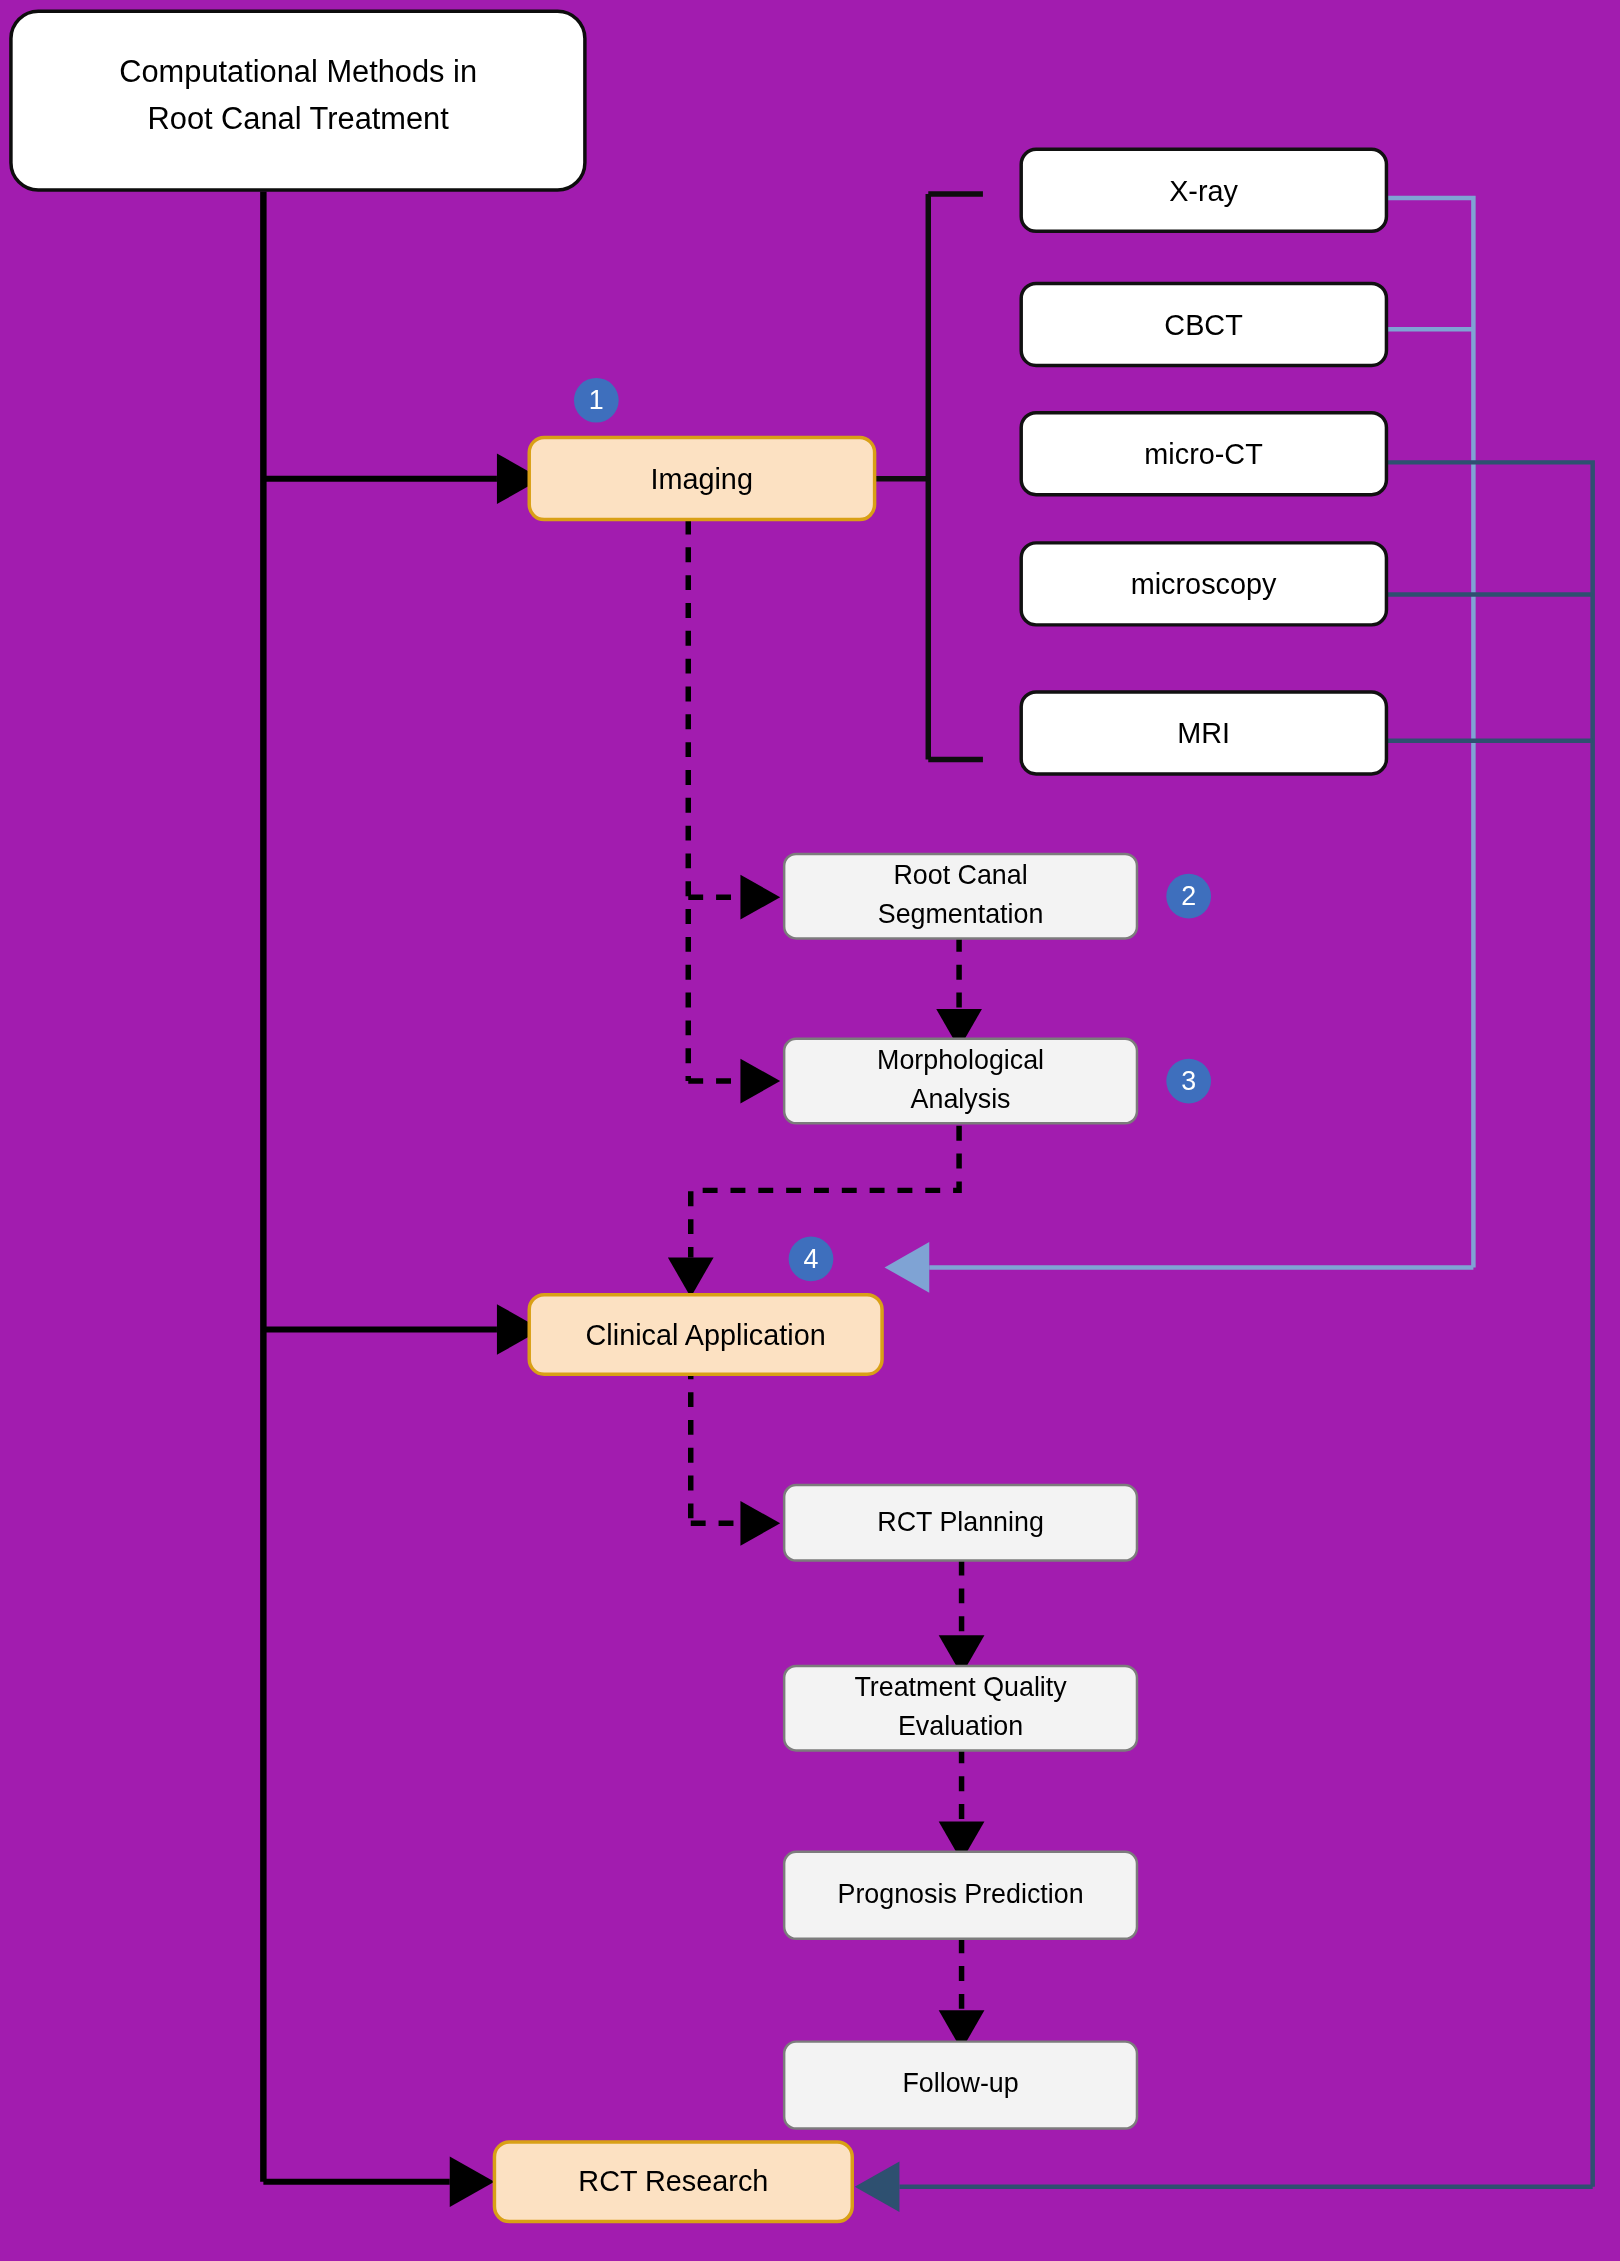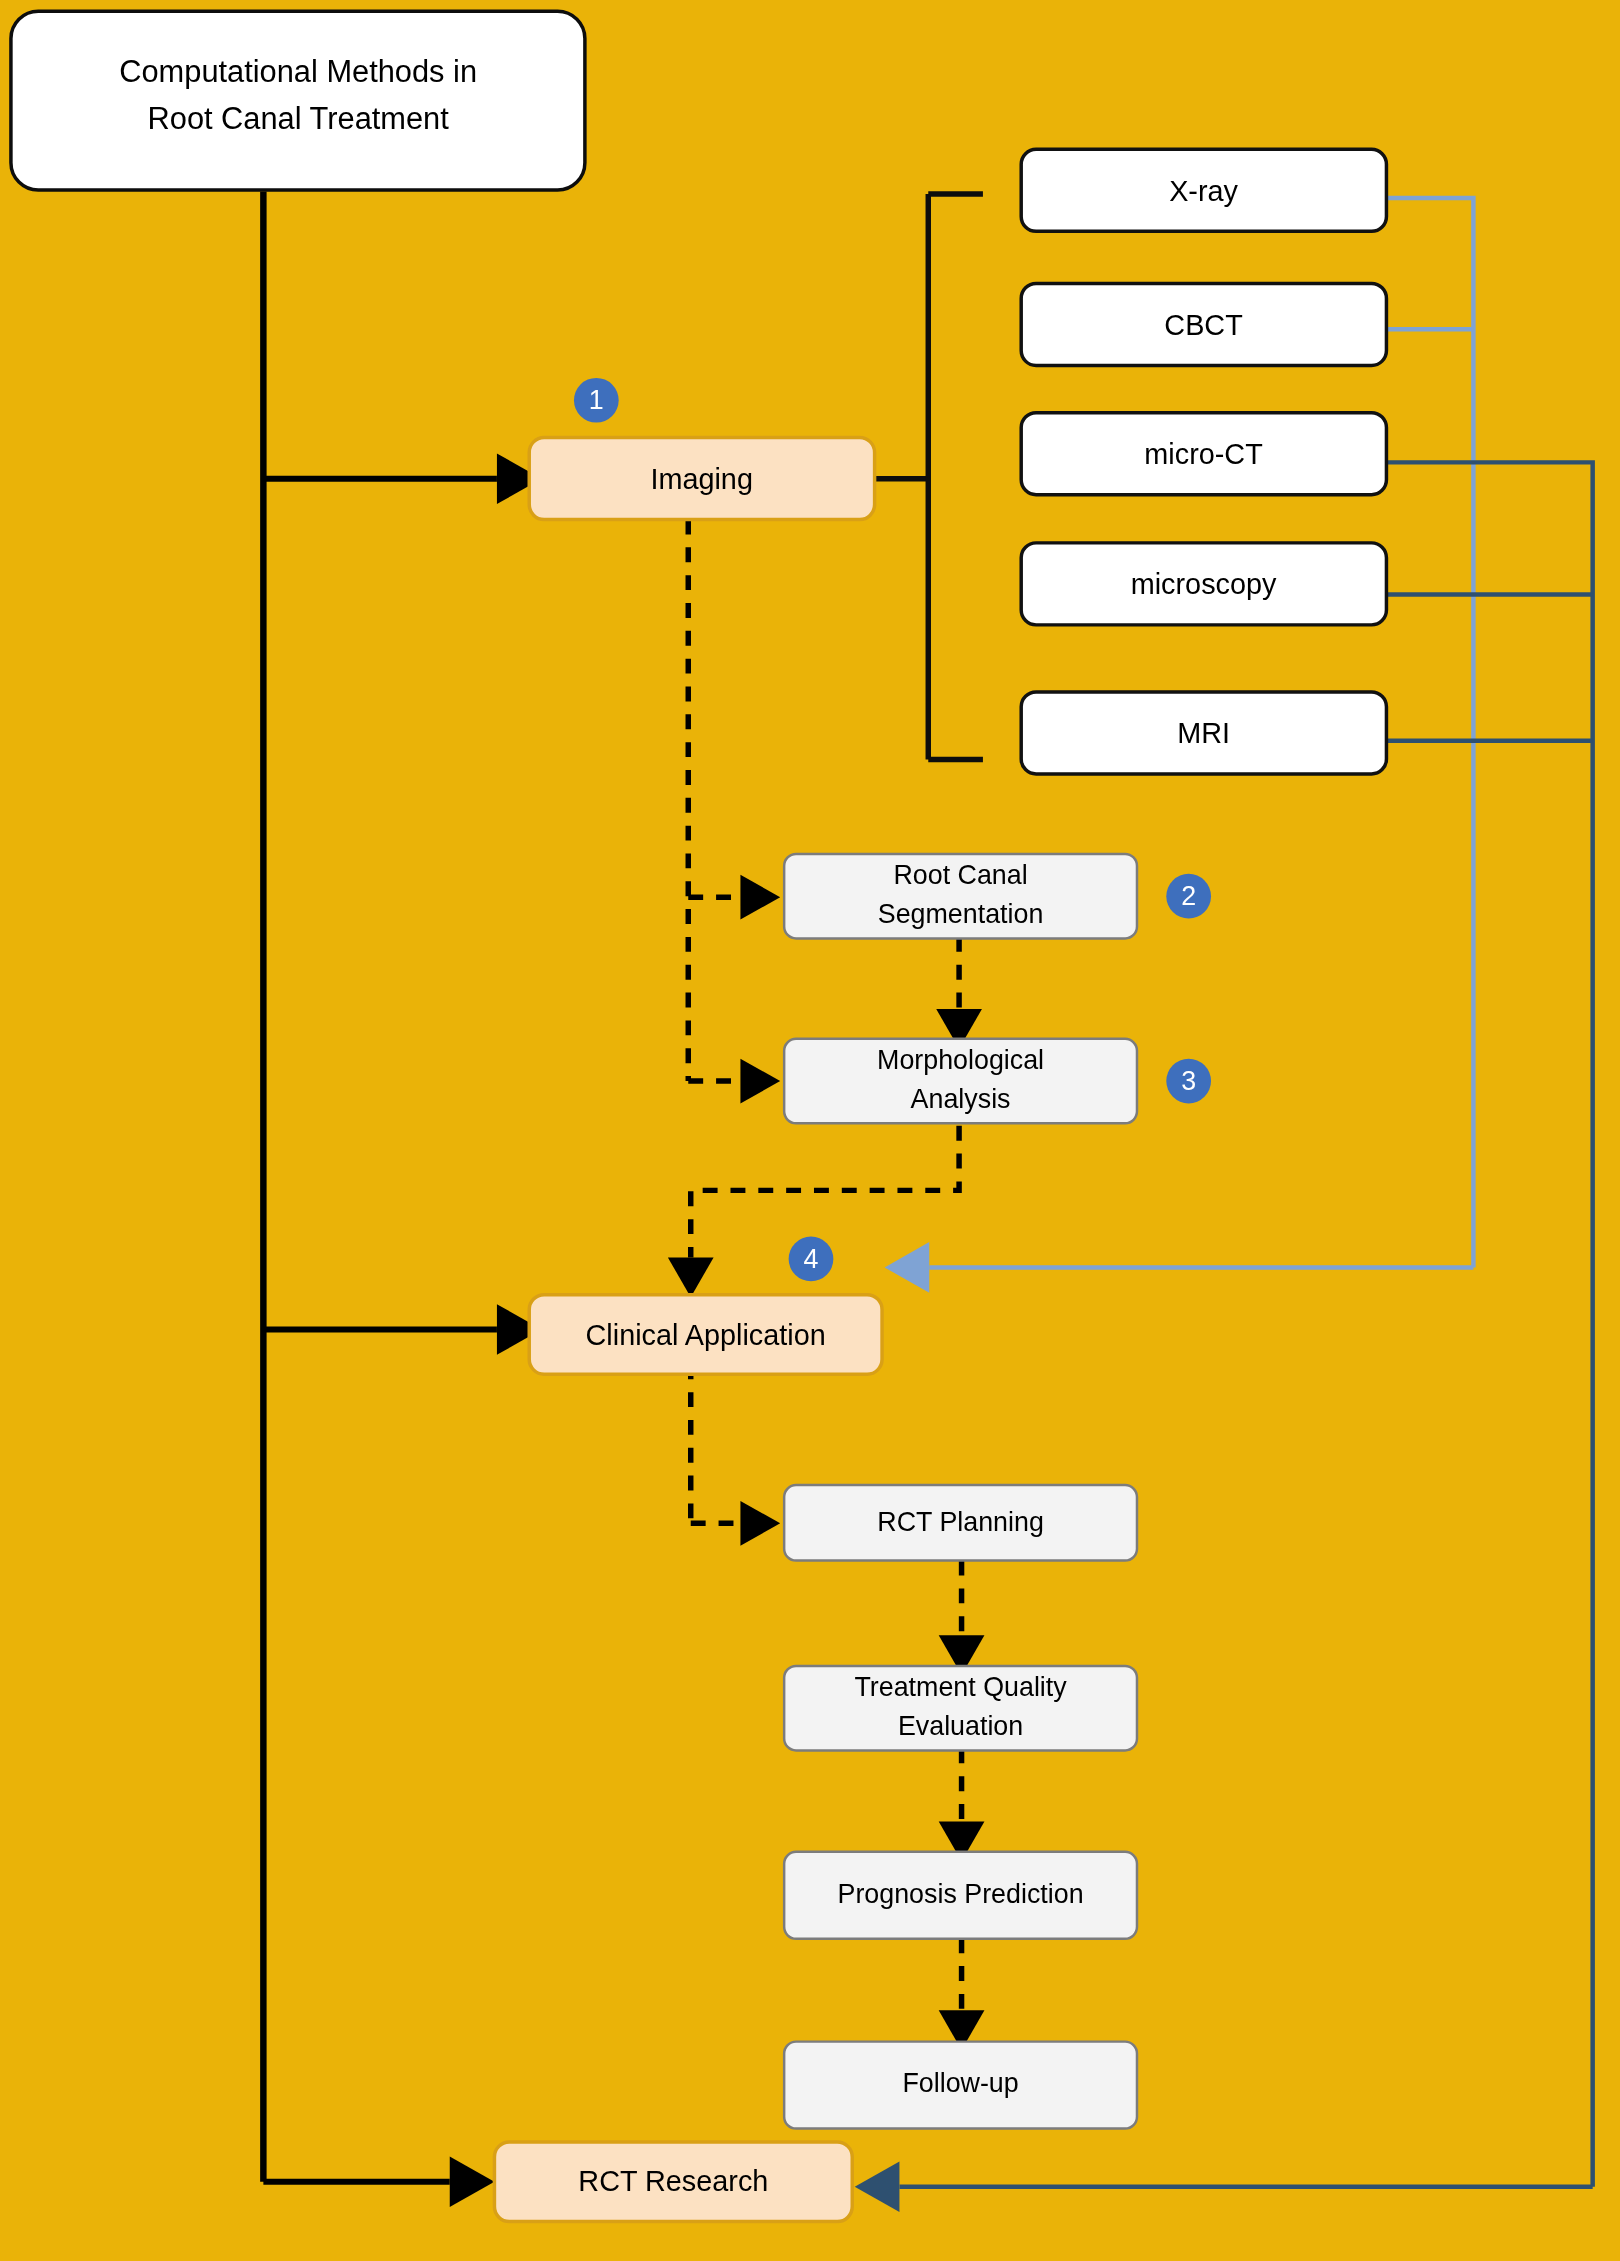--- a/index.html
+++ b/index.html
@@ -4,21 +4,21 @@
 <style>
   html, body {
     margin: 0;
     padding: 0;
     background: #ffffff;
   }
   #diagram-root {
     position: relative;
     width: 1620px;
     height: 2261px;
-    background: #eab308;
+    background: #a21caf;
     font-family: "Liberation Sans", sans-serif;
   }
   svg.flow-canvas {
     position: absolute;
     top: 0; left: 0;
     width: 1620px;
     height: 2261px;
   }
   .node-label {
     font-family: "Liberation Sans", sans-serif;

